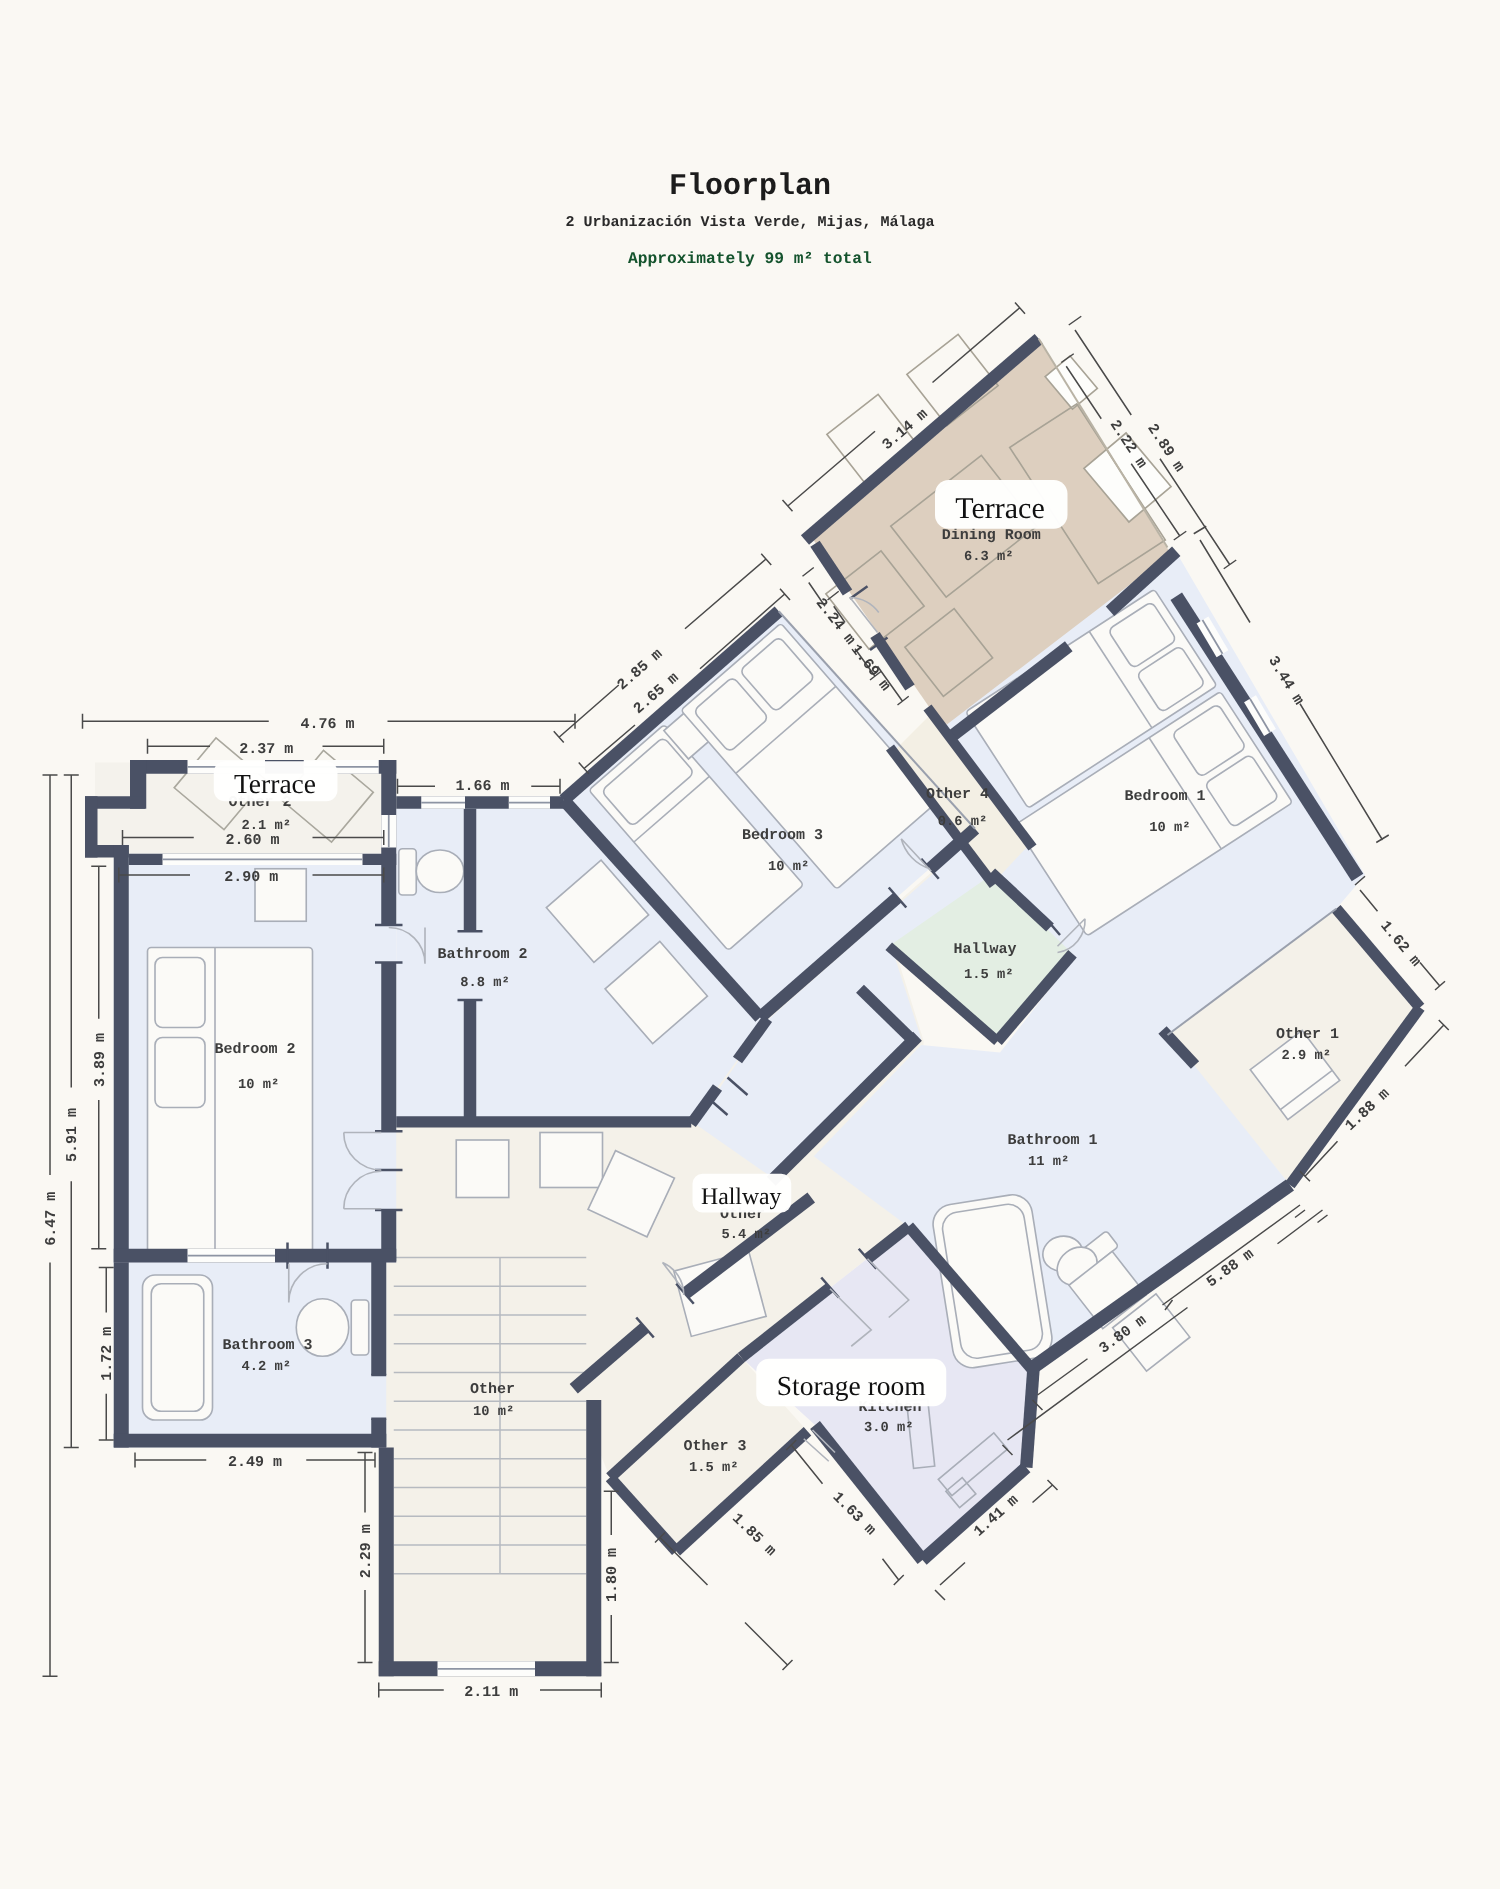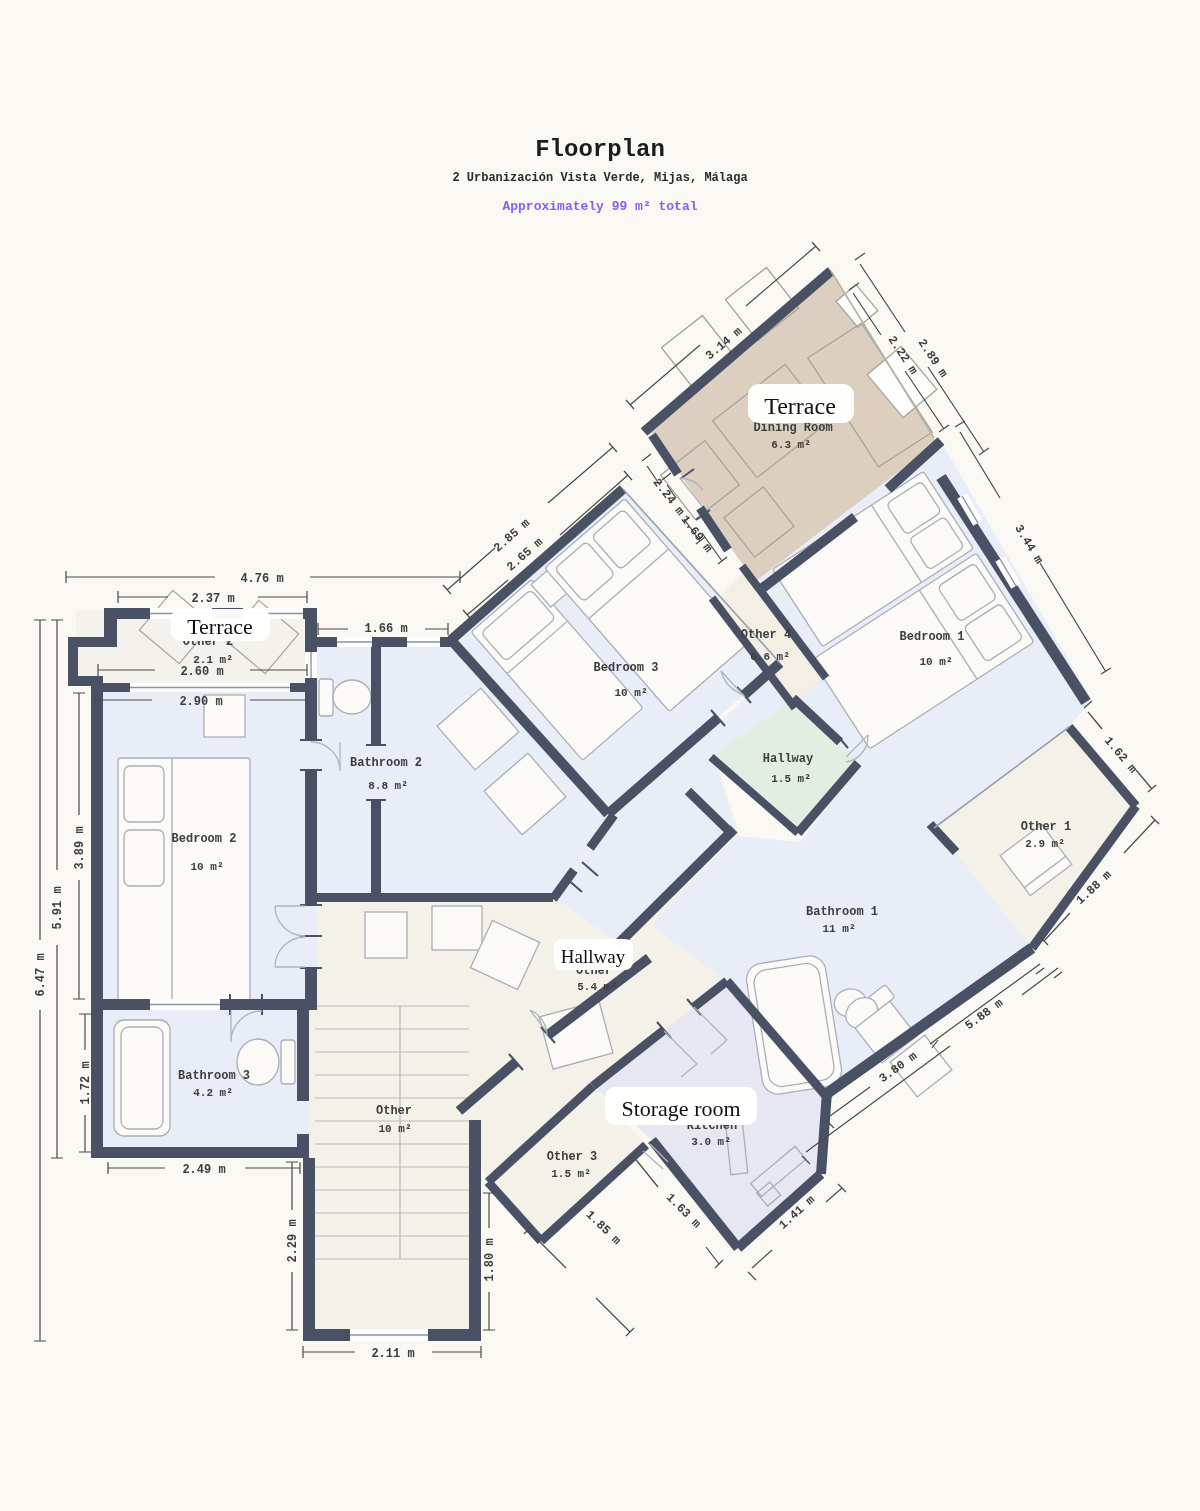--- a/index.html
+++ b/index.html
@@ -3,21 +3,21 @@
 <meta charset="utf-8">
 <style>
   html,body{margin:0;padding:0;background:#faf8f3;}
   .page{position:relative;width:1200px;height:1511px;background:#faf8f3;overflow:hidden;
         font-family:"Liberation Mono",monospace;}
   .title{position:absolute;top:136px;left:0;width:100%;text-align:center;
          font-size:24px;font-weight:bold;color:#1c1c1c;letter-spacing:0px;}
   .sub{position:absolute;top:171px;left:0;width:100%;text-align:center;
        font-size:12px;font-weight:bold;color:#2a2a2a;letter-spacing:0px;}
   .approx{position:absolute;top:199px;left:0;width:100%;text-align:center;
-       font-size:13px;font-weight:bold;color:#8b5cf6;}
+       font-size:13px;font-weight:bold;color:#14532d;}
 </style>
 </head>
 <body>
 <div class="page">
 
   <div class="title">Floorplan</div>
 
   <div class="sub">2 Urbanización Vista Verde, Mijas, Málaga</div>
 
   <div class="approx">Approximately 99 m² total</div>

